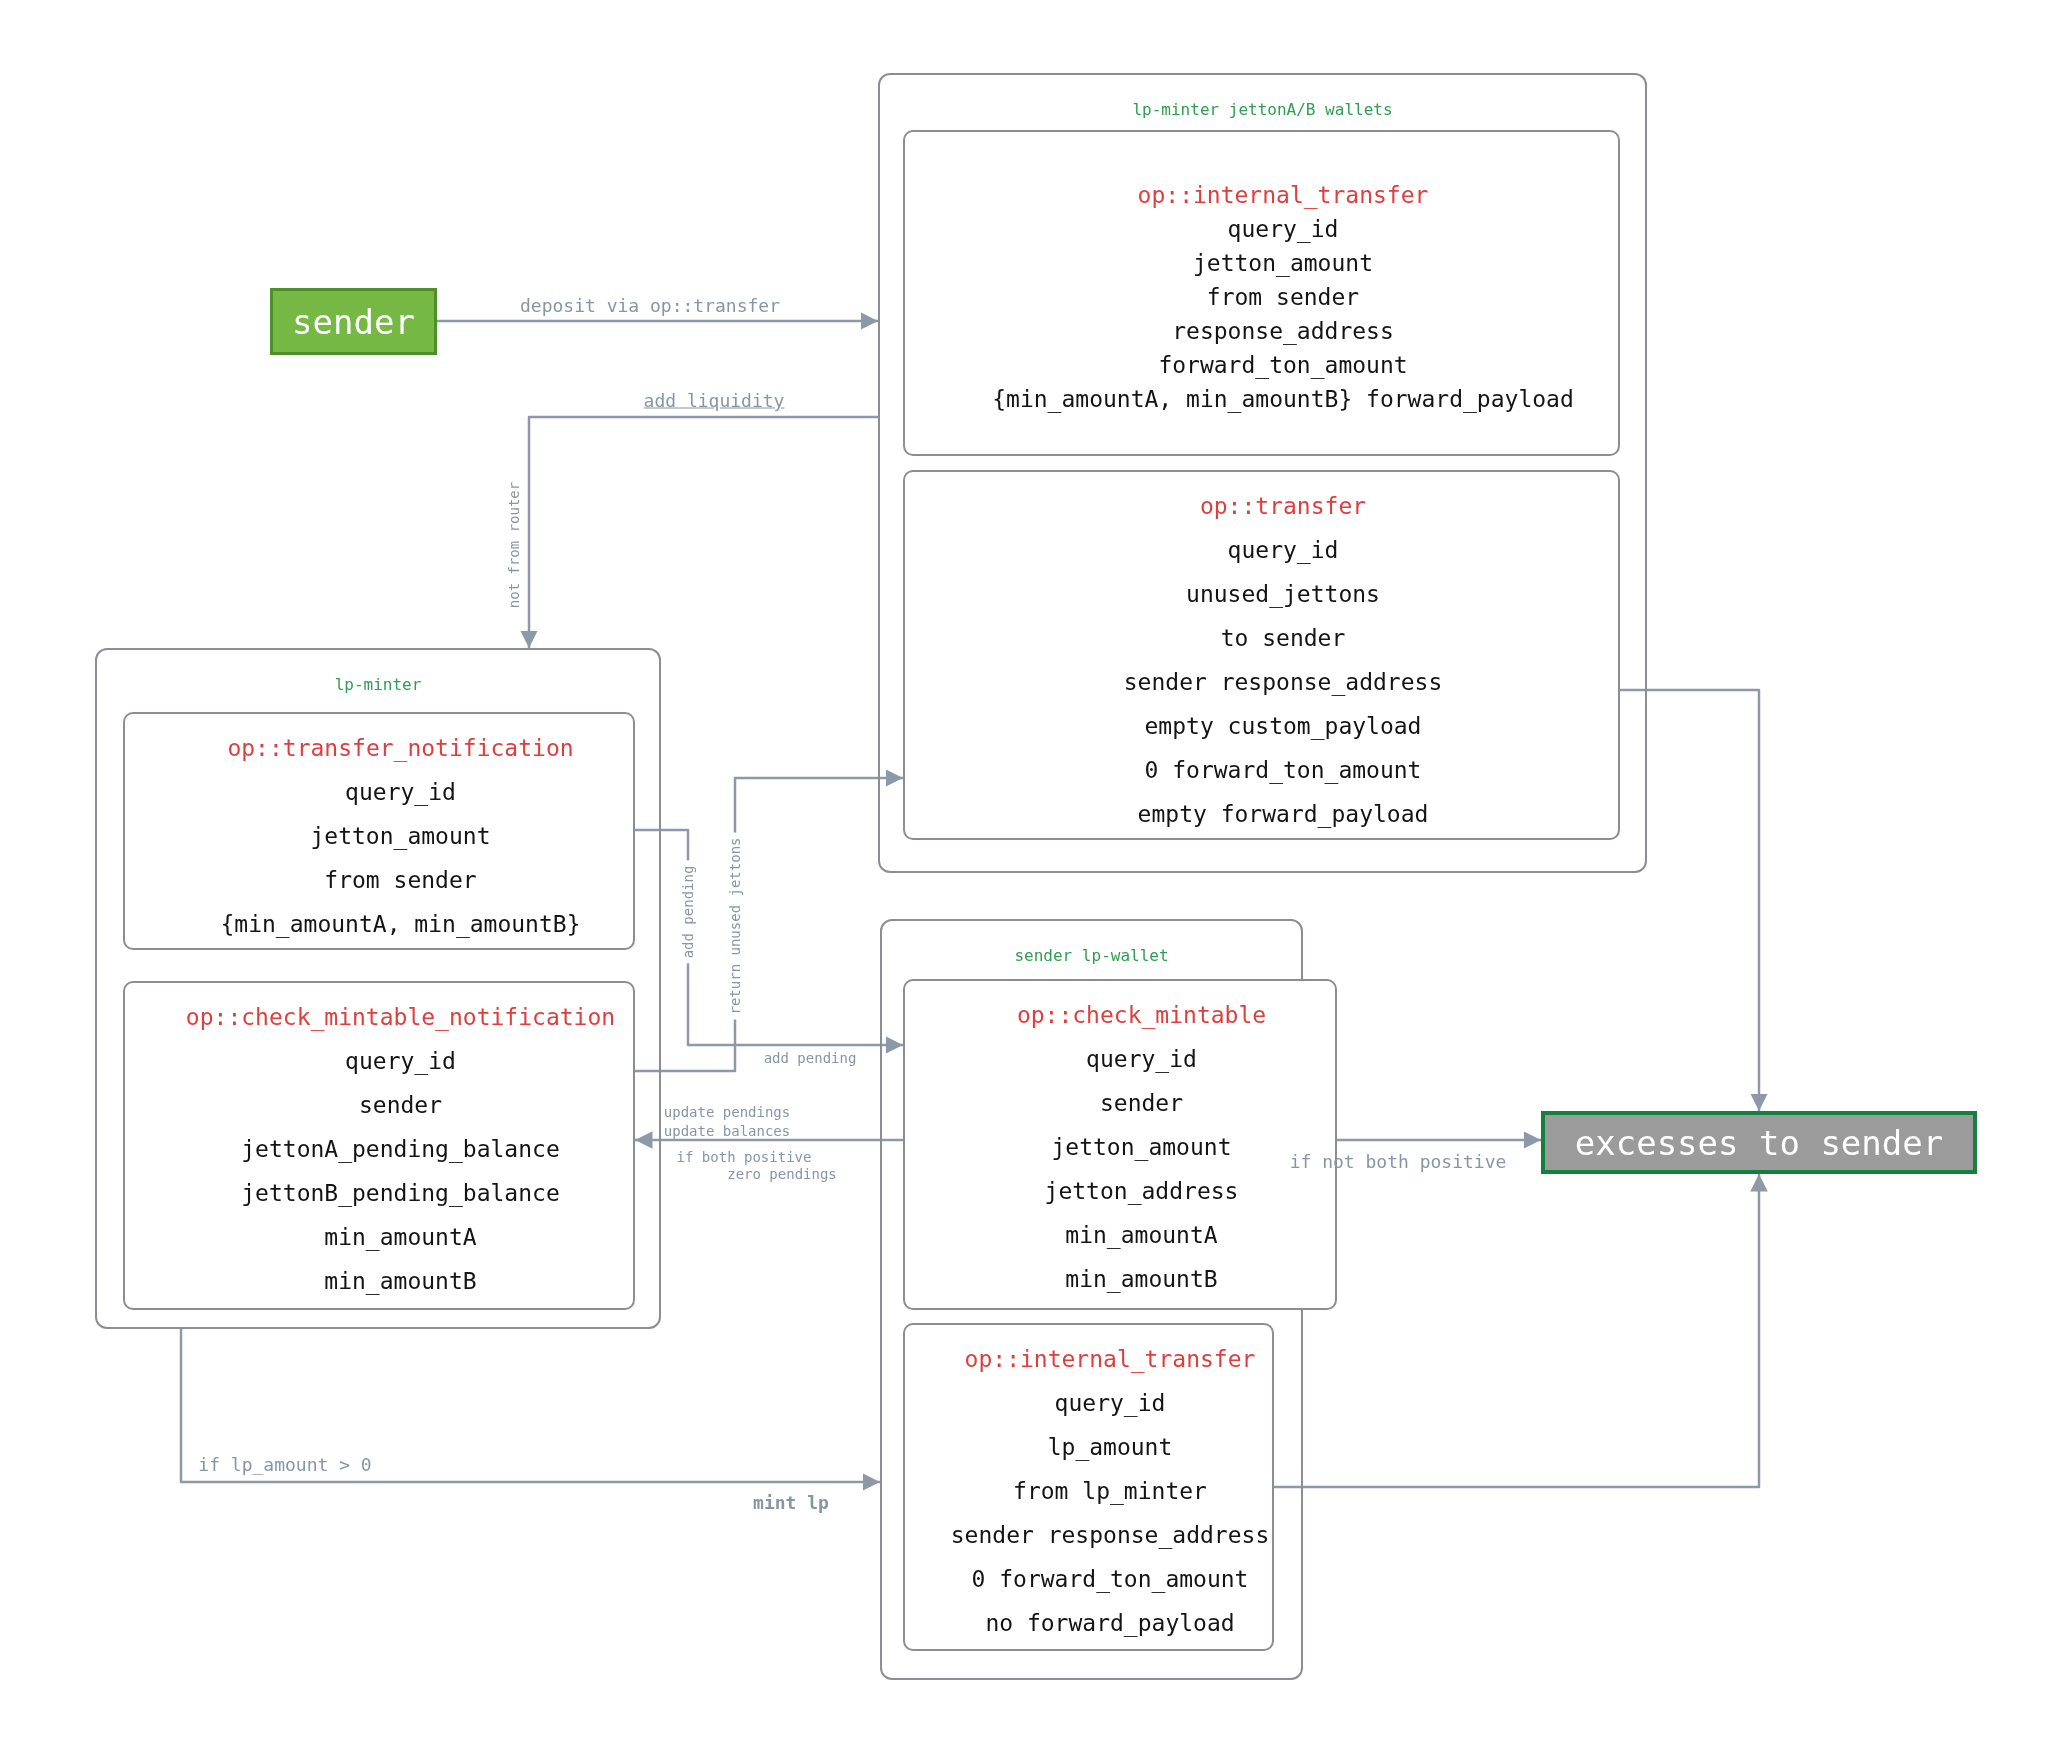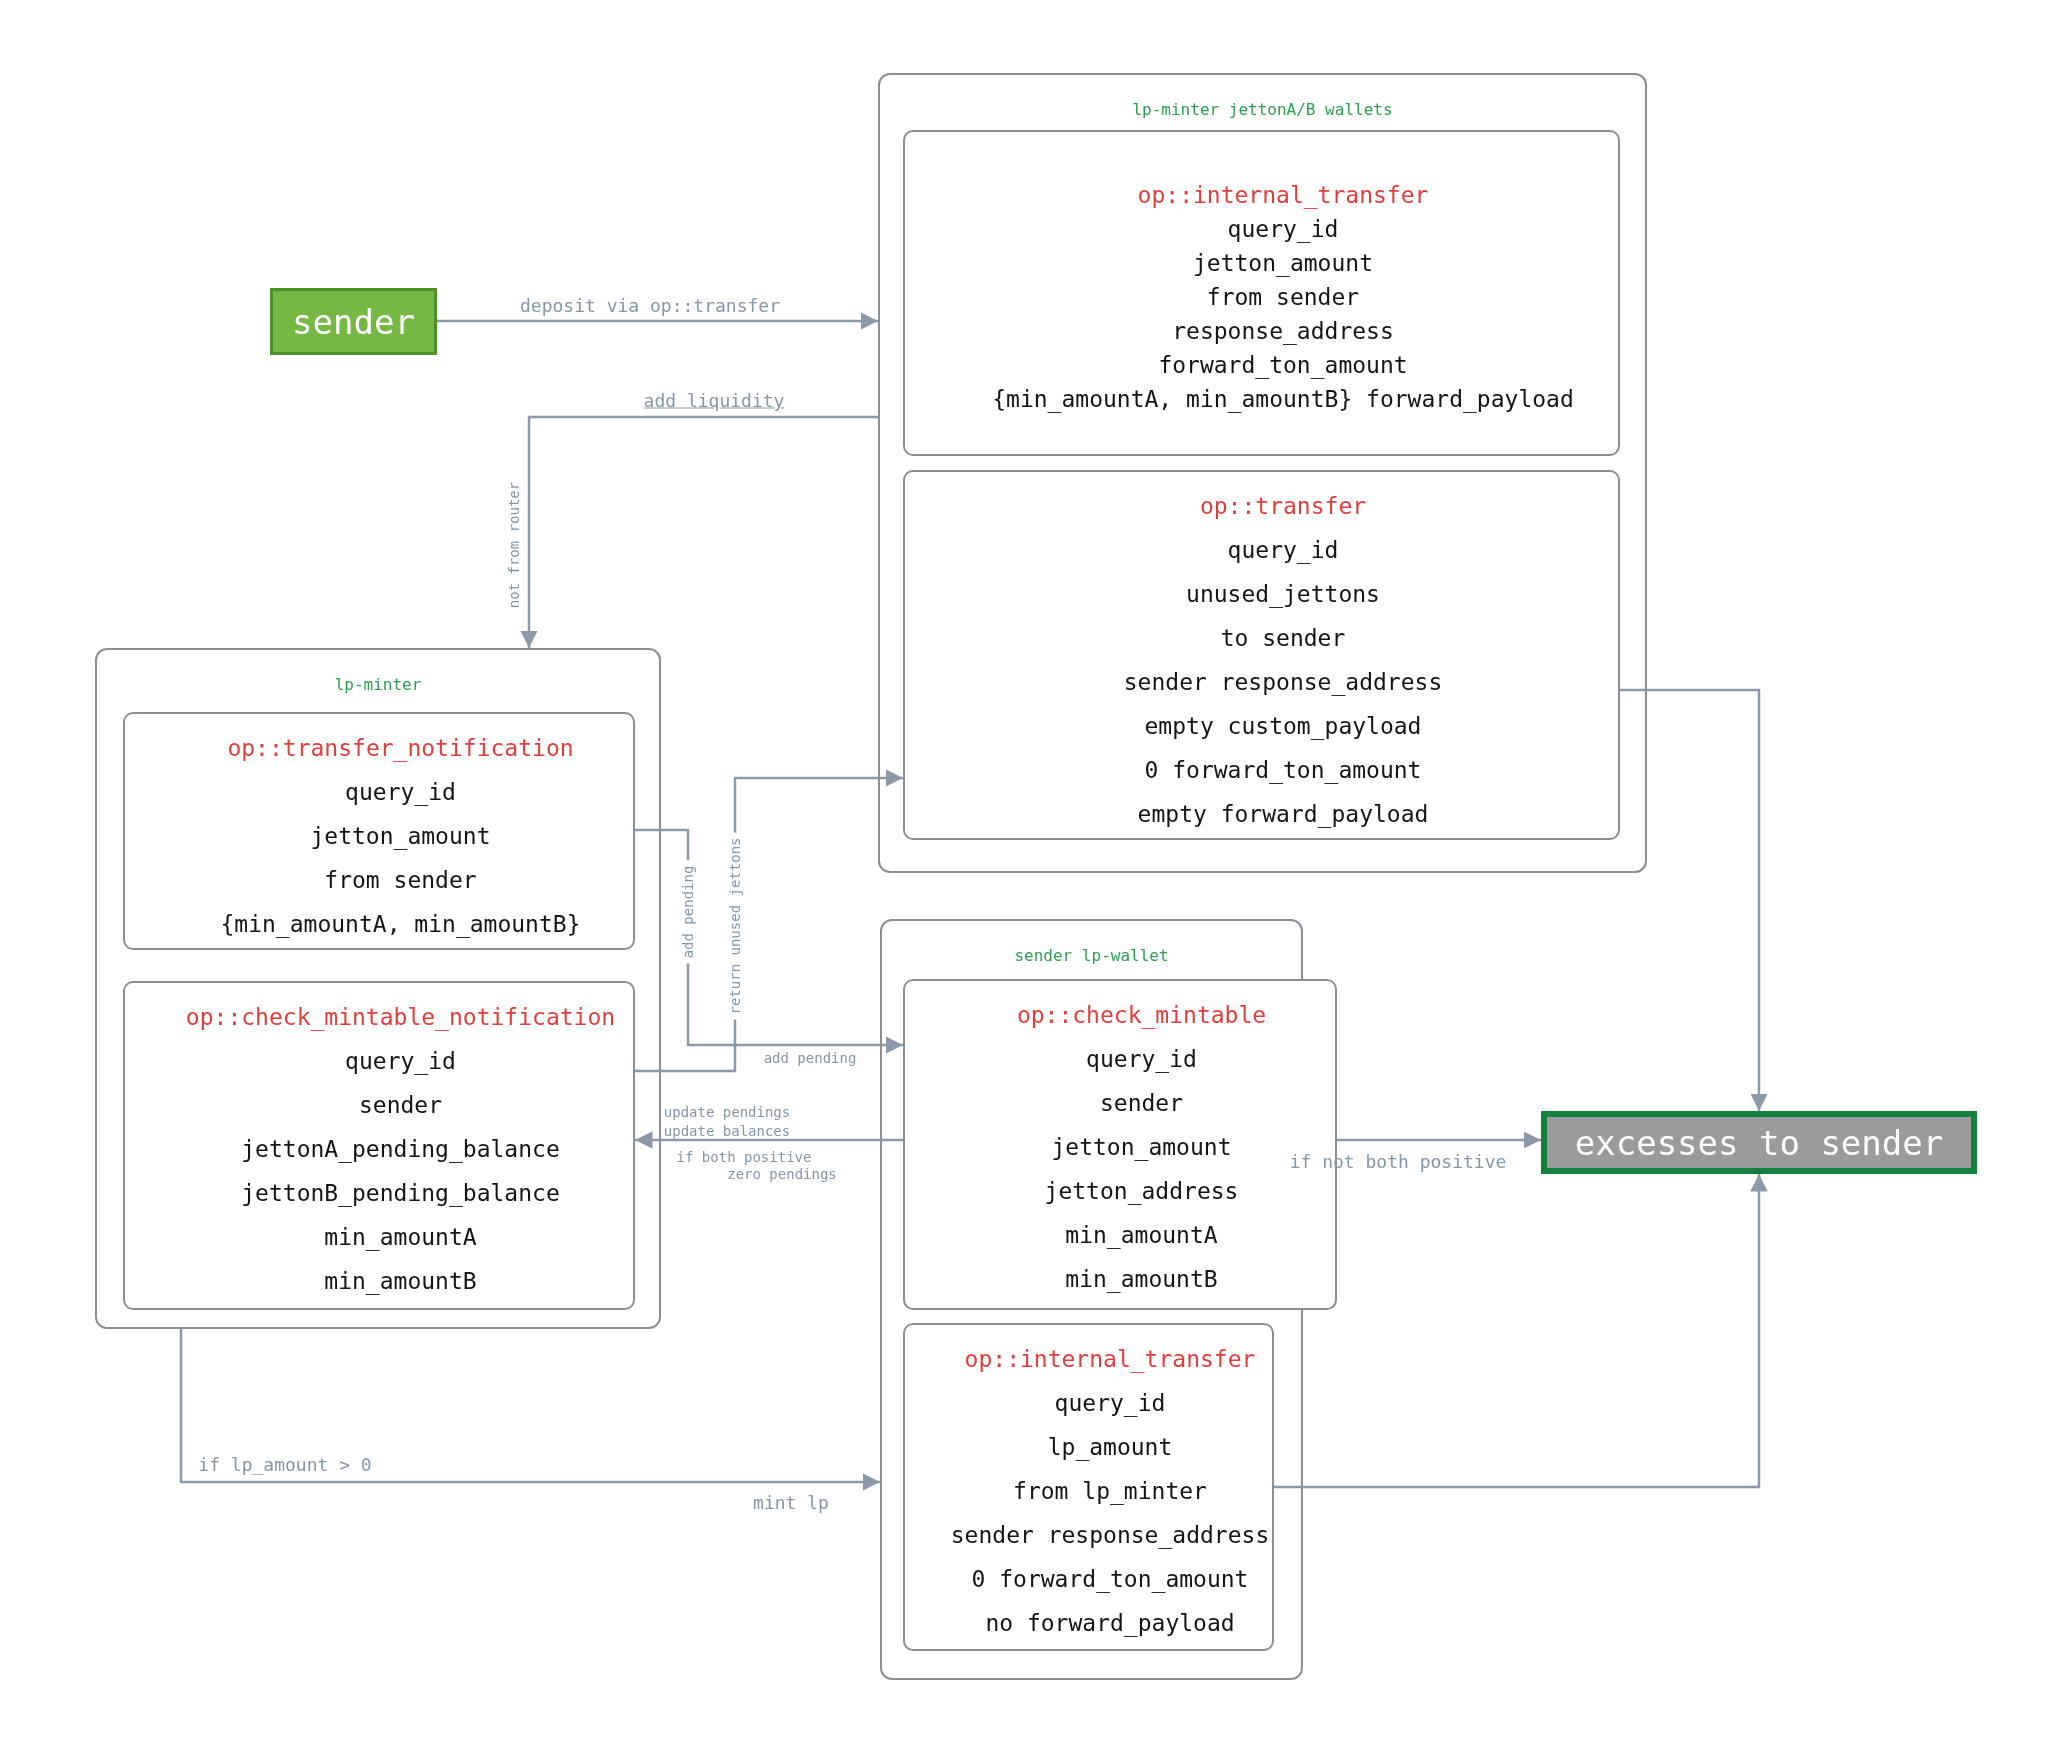--- a/index.html
+++ b/index.html
@@ -17,21 +17,21 @@
 
   .opbox { position:absolute; border:2px solid var(--box-border,#8d8d96); border-radius:10px; background:#fff; padding-top:12px;padding-left:43px; }
   .opbox .op-title { text-align:center; font-size:23px; line-height:44px; color:var(--red-title,#df3e3e); white-space:nowrap; }
   .opbox .op-line  { text-align:center; font-size:23px; line-height:44px; color:var(--text,#141414); white-space:nowrap; }
   .opbox.tight { padding-top:46px; }
   .opbox.tight .op-title, .opbox.tight .op-line { line-height:34px; }
 
   .node { position:absolute; display:flex; align-items:center; justify-content:center;
           color:#fff; font-size:34px; white-space:nowrap; }
   .node.sender { background:var(--sender-fill,#75b843); border:3px solid var(--sender-border,#4e8f2a); }
-  .node.excesses { background:var(--excesses-fill,#9b9b9b); border:6px solid #15803d; }
+  .node.excesses { background:var(--excesses-fill,#9b9b9b); border:4px solid #15803d; }
 
   .elabel { position:absolute; color:var(--edge-label,#8796a6); font-size:18px; white-space:nowrap;
             transform:translate(-50%,-50%); }
   .elabel.small { font-size:14px; }
   .elabel.vert { transform:translate(-50%,-50%) rotate(-90deg); font-size:14px; background:#fff; padding:0 5px; }
   .elabel.vert.nobg { background:transparent; }
 </style>
 </head>
 <body>
 
@@ -133,15 +133,15 @@
   <div class="elabel vert nobg" style="left:514px; top:545px;">not from router</div>
   <div class="elabel vert" style="left:688px; top:912px;">add pending</div>
   <div class="elabel vert" style="left:735px; top:926px;">return unused jettons</div>
   <div class="elabel small" style="left:810px; top:1058px;">add pending</div>
   <div class="elabel small" style="left:727px; top:1112px;">update pendings</div>
   <div class="elabel small" style="left:727px; top:1131px;">update balances</div>
   <div class="elabel small" style="left:744px; top:1157px;">if both positive</div>
   <div class="elabel small" style="left:744px; top:1174px;margin-left:38px;">zero pendings</div>
   <div class="elabel" style="left:1398px; top:1161px;">if not both positive</div>
   <div class="elabel" style="left:285px; top:1464px;">if lp_amount &gt; 0</div>
-  <div class="elabel" style="left:791px; top:1502px;">mint lp</div>
+  <div class="elabel" style="left:791px; top:1502px;font-weight:bold;">mint lp</div>
 
 </div>
 
 </body></html>

